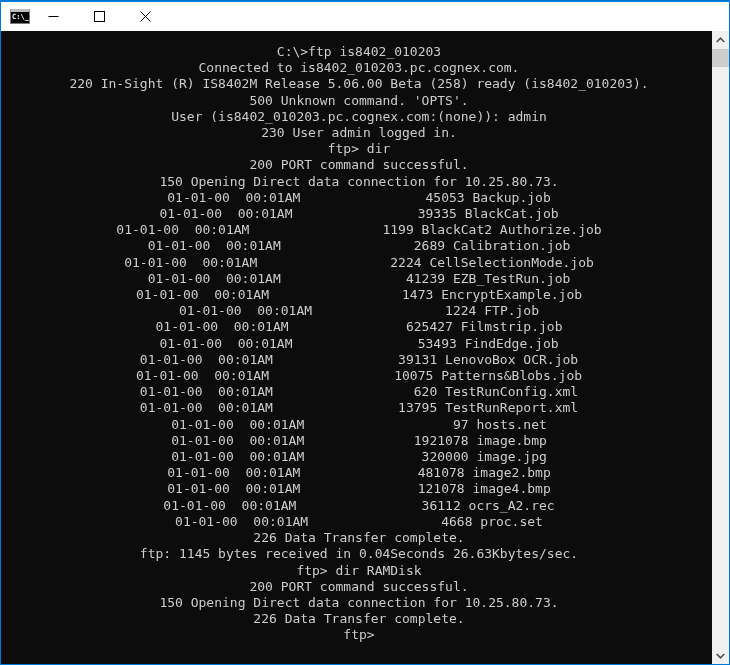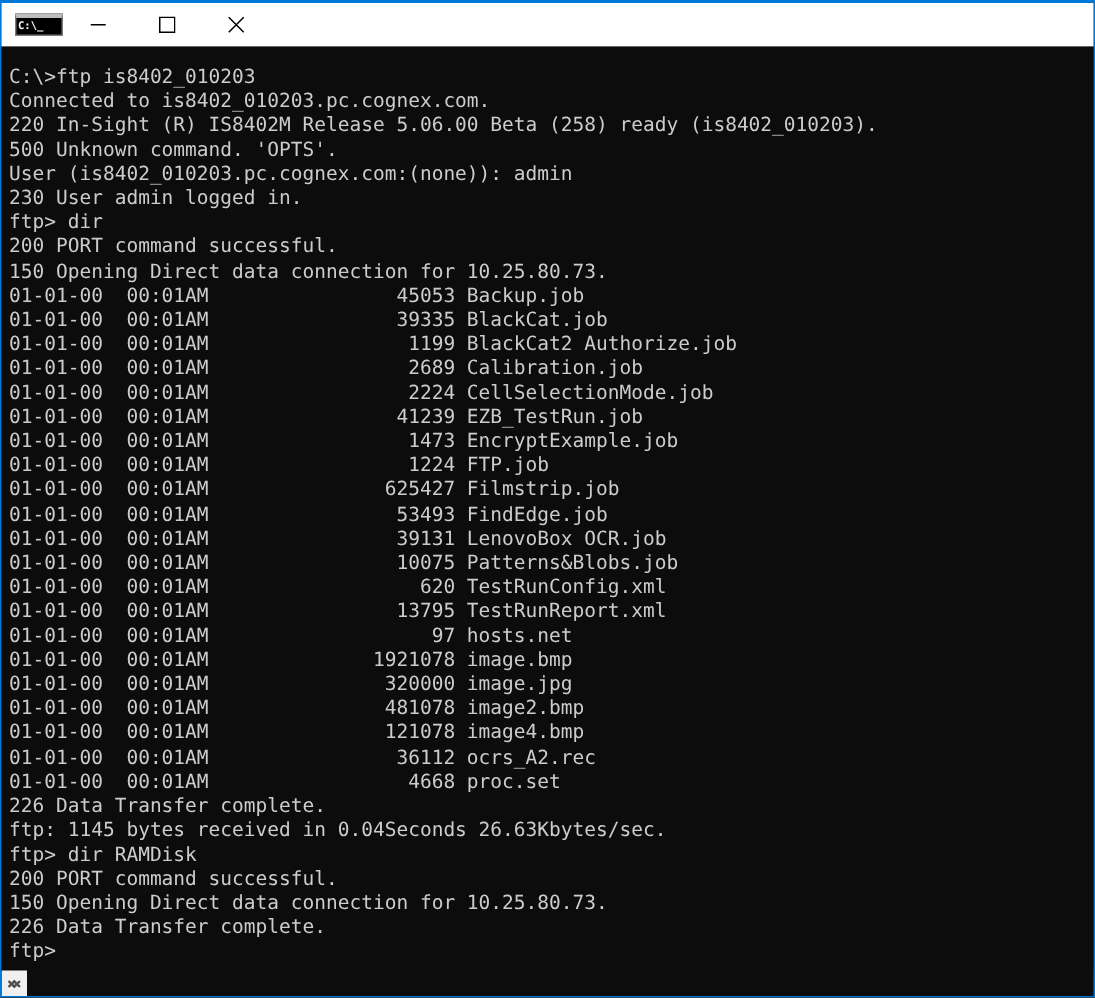--- a/index.html
+++ b/index.html
@@ -16,21 +16,21 @@
   }
 
   
   .titlebar {
     height: 29px; flex: 0 0 29px;
     background: #ffffff;
     display: flex; align-items: center;
     user-select: none;
   }
   .app-icon {
-    width: 32px; height: 15px;
+    width: 20px; height: 15px;
     margin-left: 9px;
     background: #000000;
     border: 1px solid #7a7a7a;
     border-top: 3px solid #bdbdbd;
     position: relative;
     flex: 0 0 auto;
   }
   .app-icon .glyph {
     position: absolute; top: 0; left: 1px;
     color: #ffffff;
@@ -49,22 +49,23 @@
   .ctrl {
     width: 46px; height: 29px;
     display: flex; align-items: center; justify-content: center;
     cursor: default;
   }
   .ctrl svg { display: block; }
 
   
   .content {
     flex: 1 1 auto;
-    display: flex; flex-direction: column;
+    display: flex; flex-direction: row;
     overflow: hidden;
+    text-align: center;
   }
   .console {
     flex: 1 1 auto;
     margin: 0;
     padding: 13px 0 0 5px;
     background: #0c0c0c;
     color: #cccccc;
     font-family: "DejaVu Sans Mono", monospace;
     font-size: 13px;
     line-height: 16.2px;

